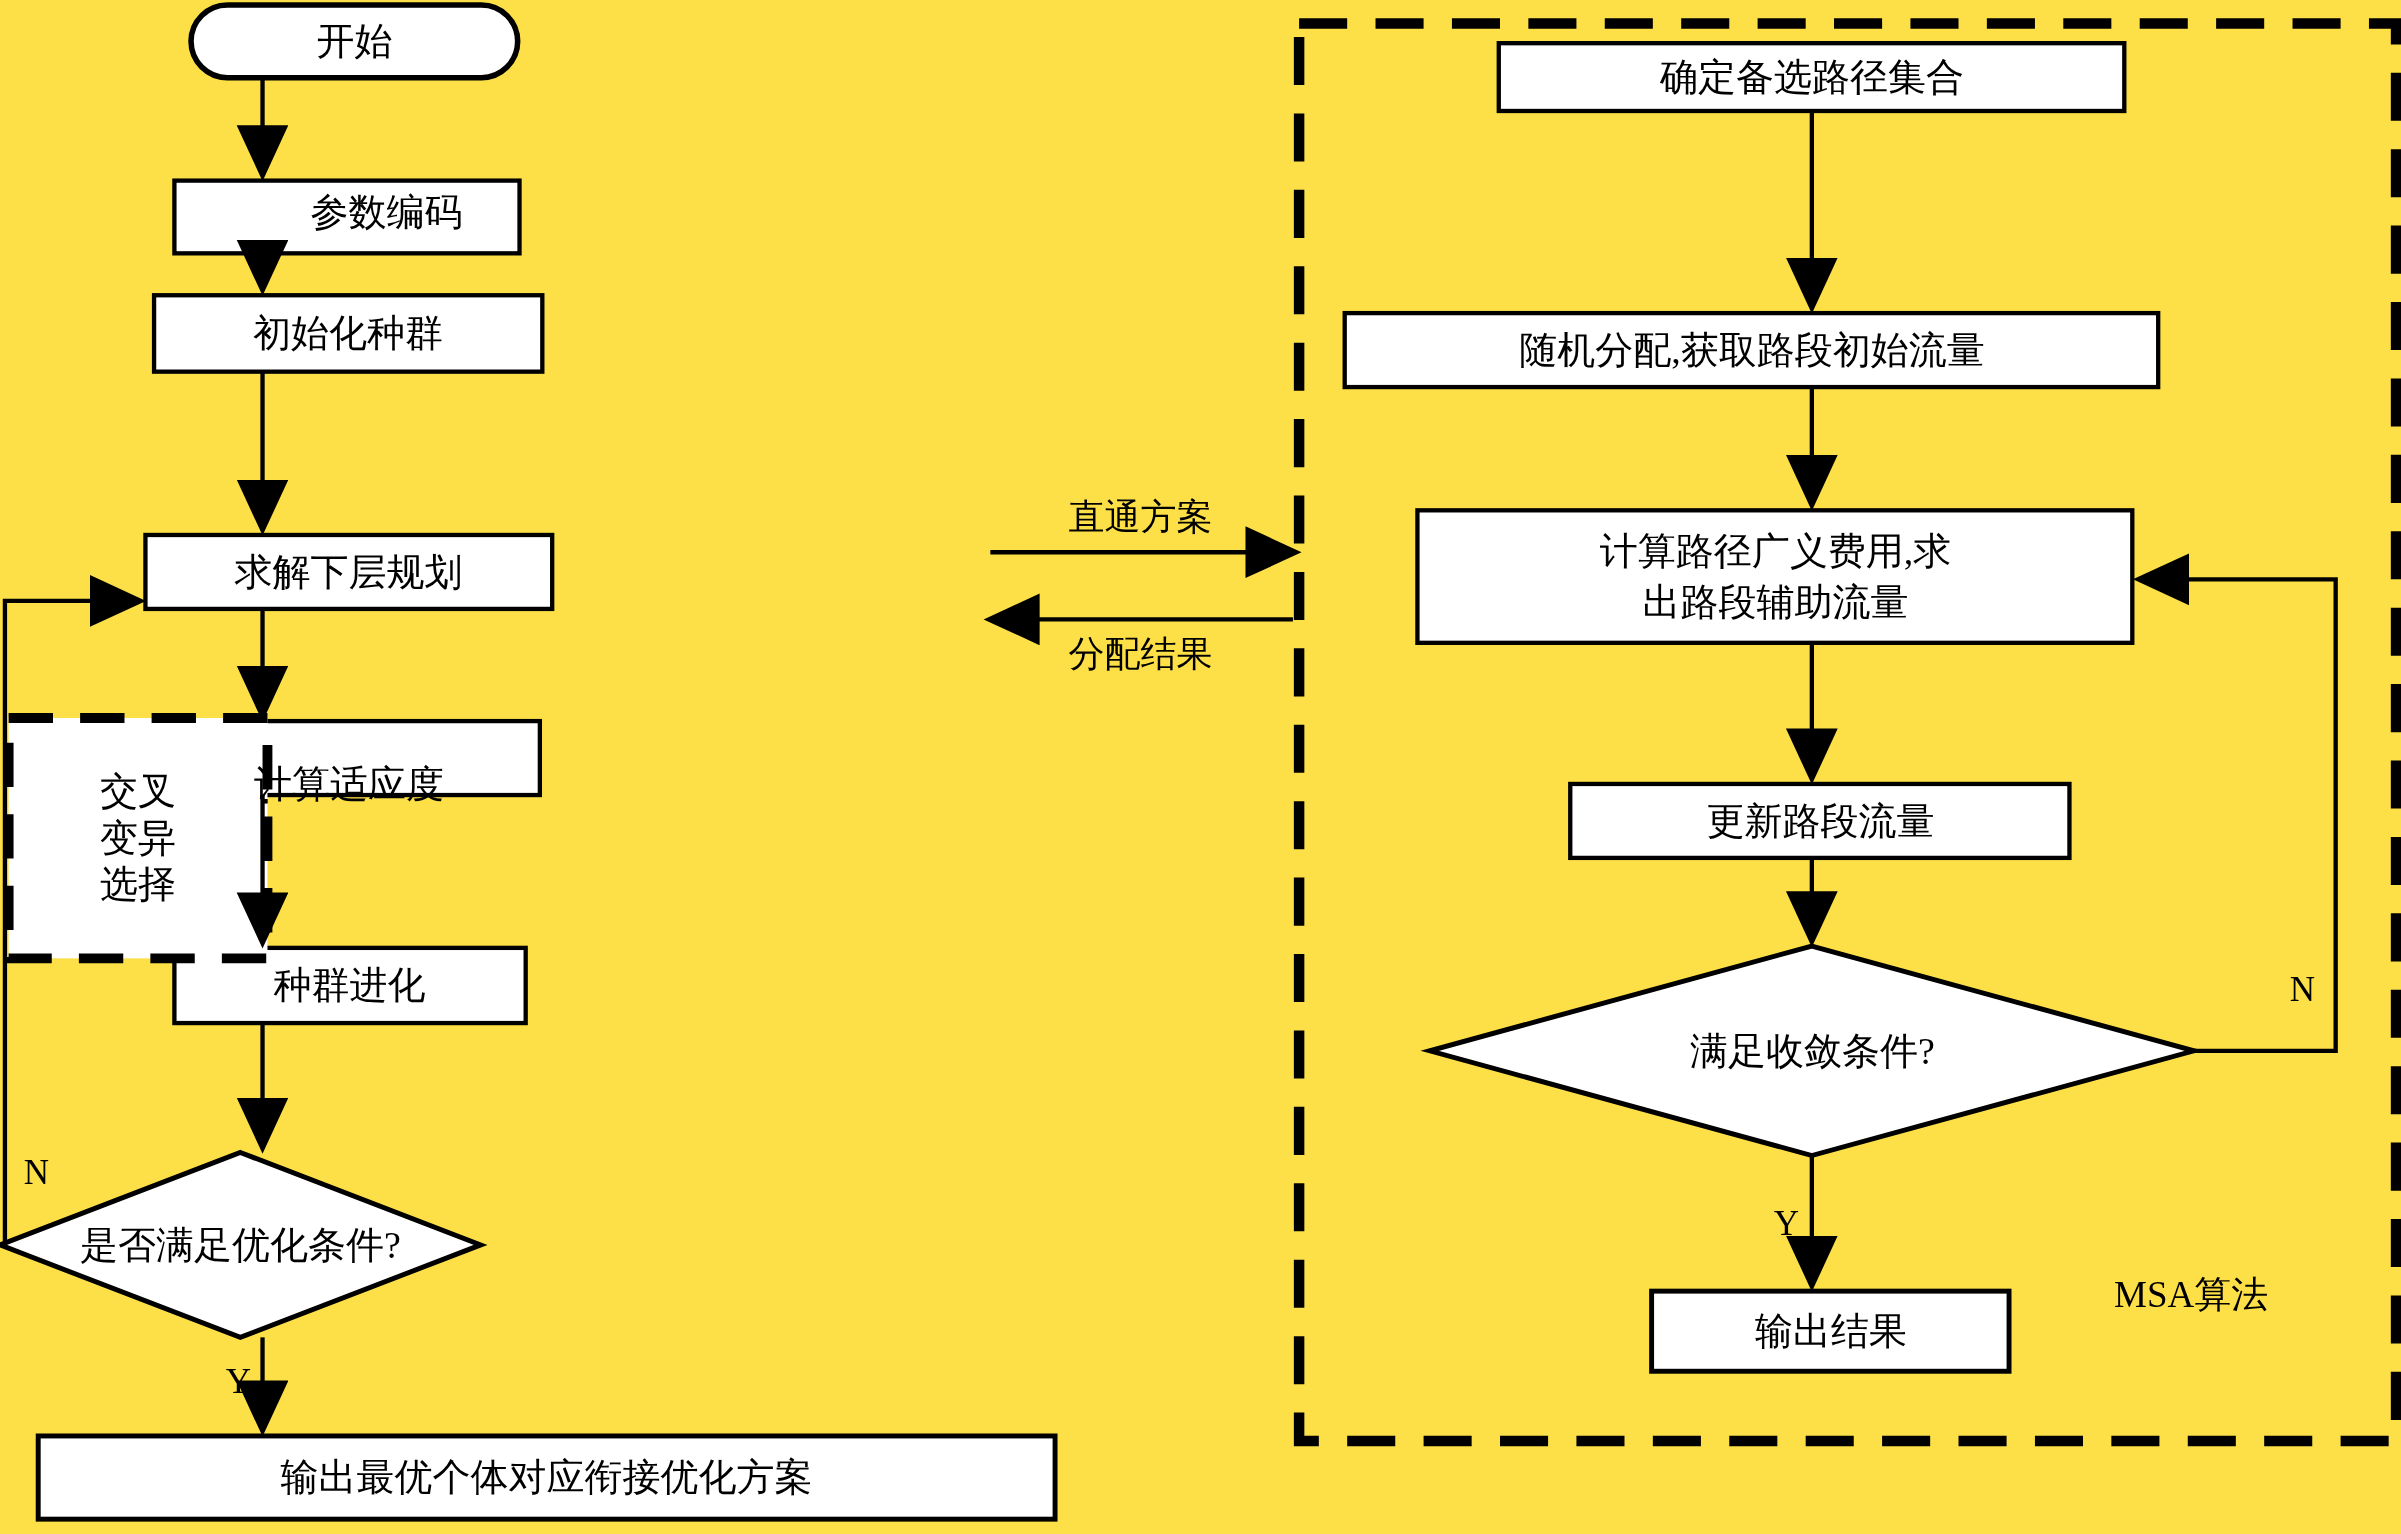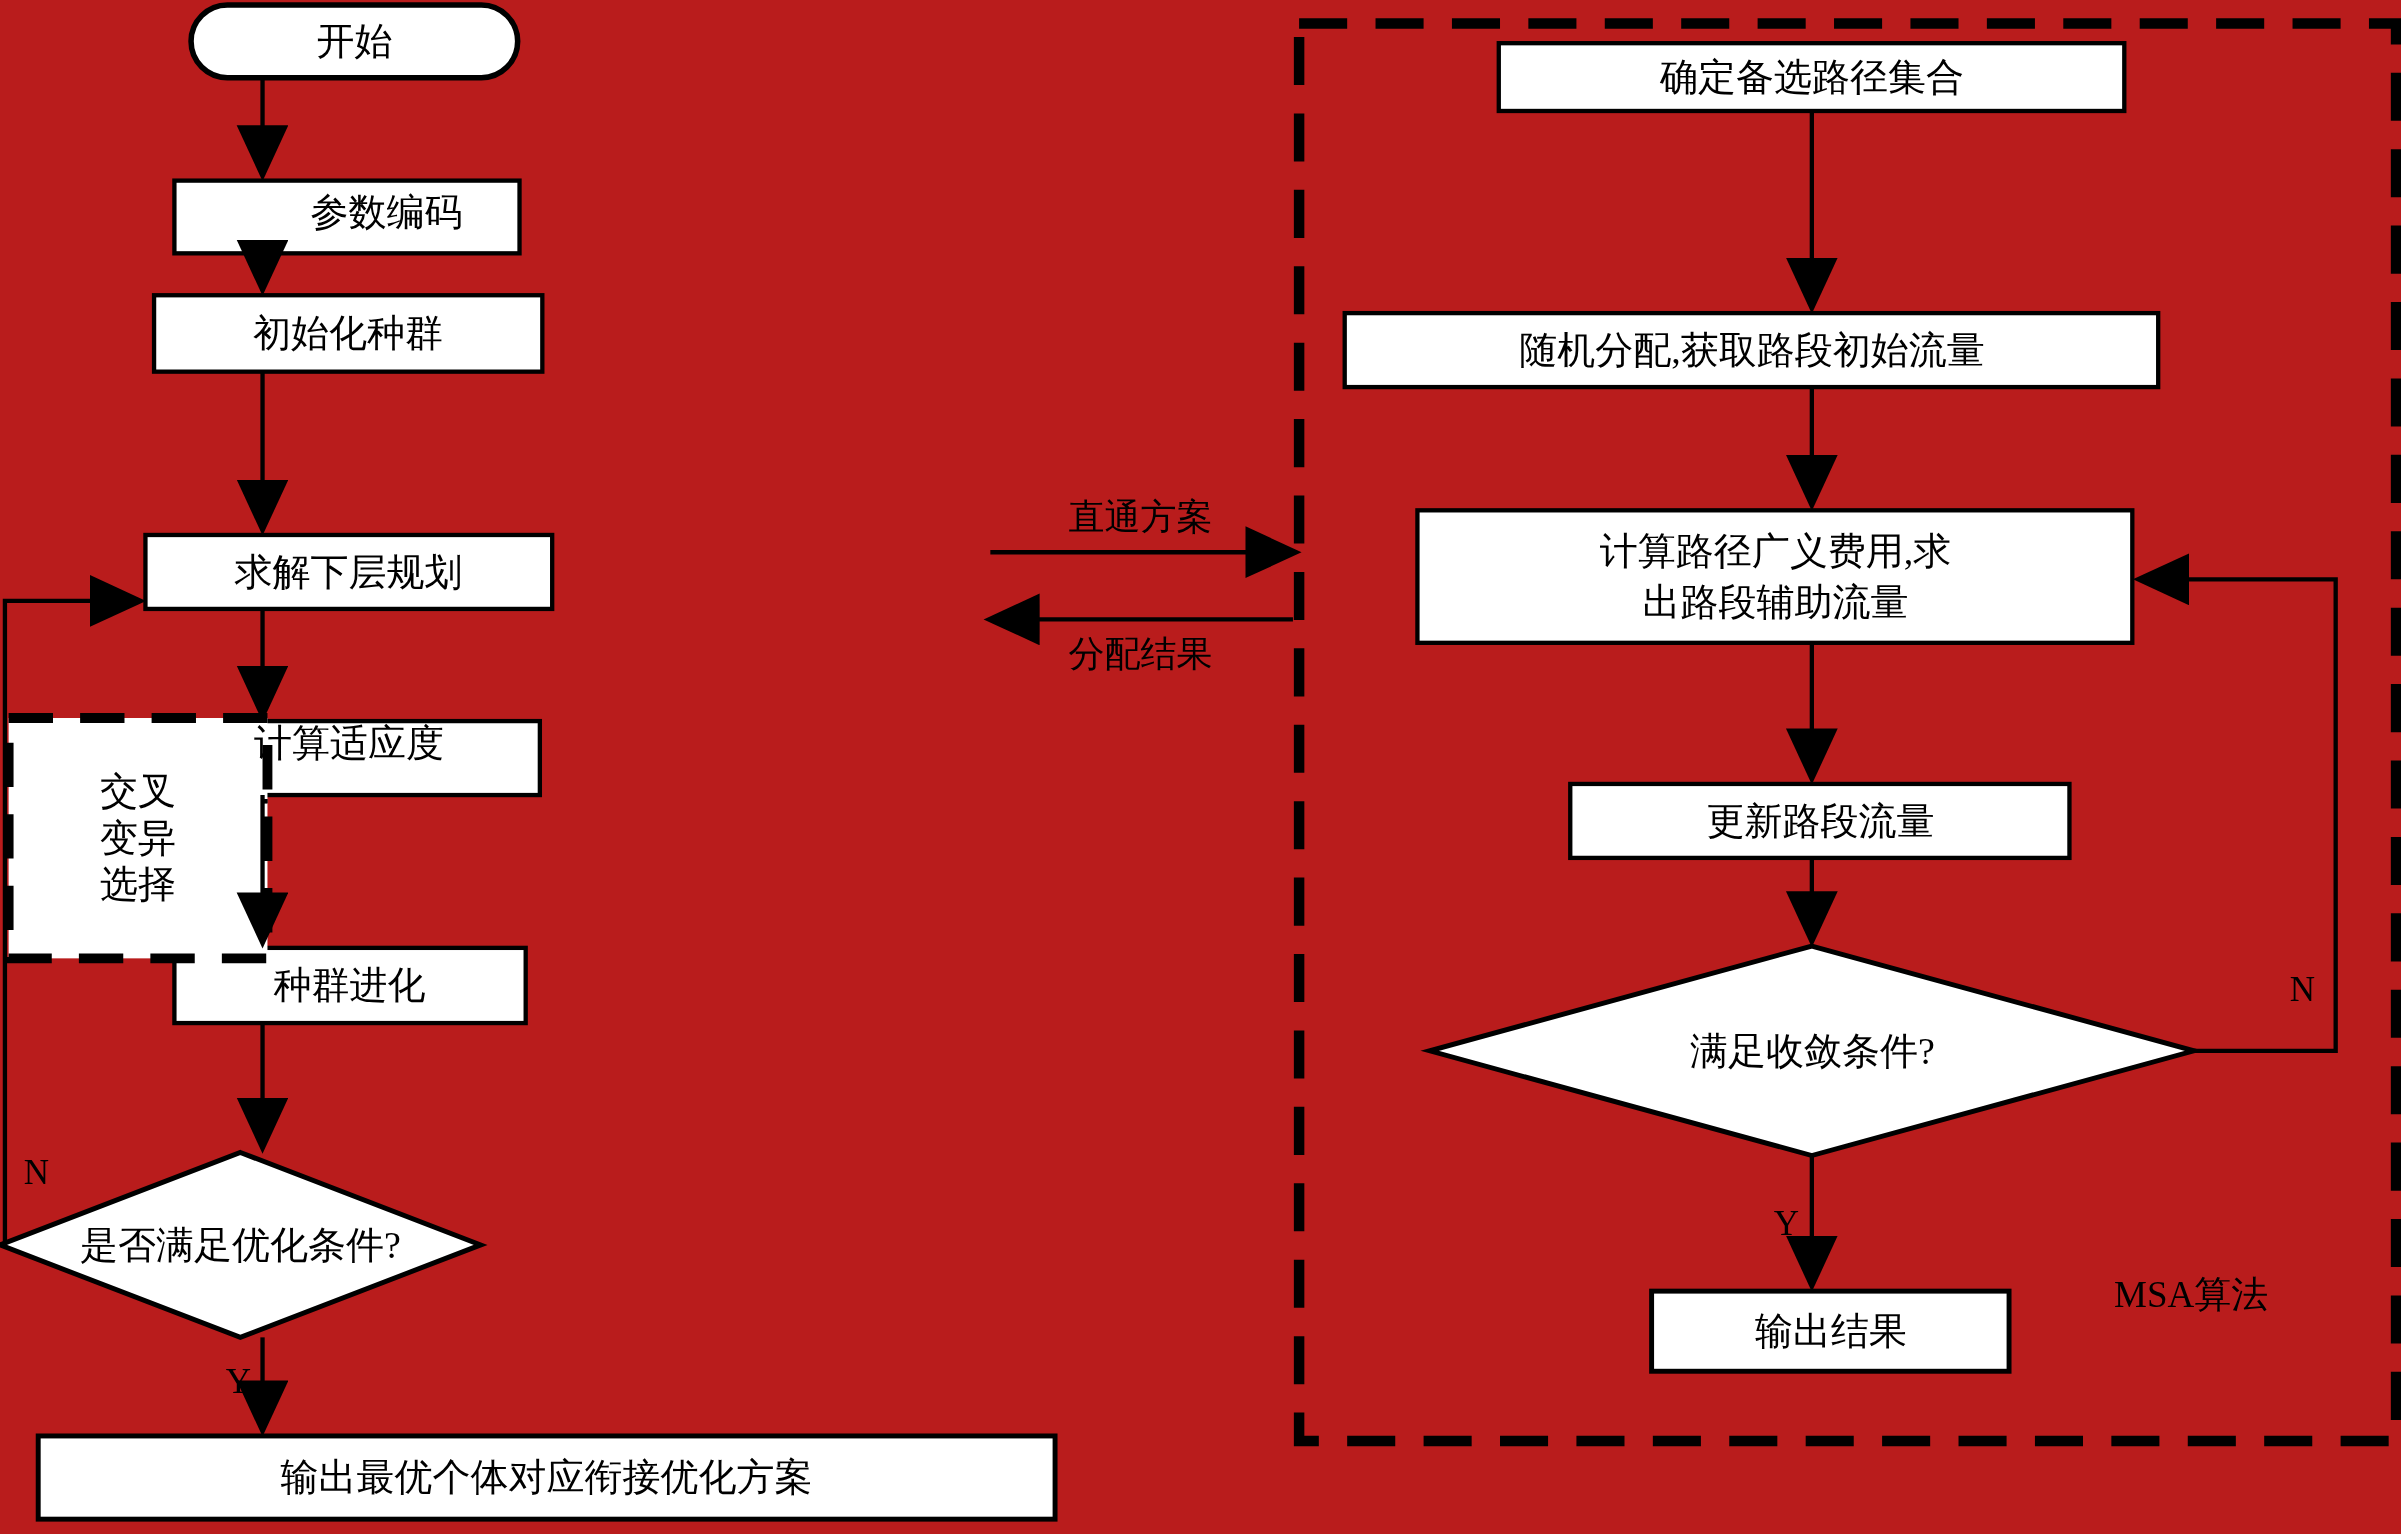--- a/index.html
+++ b/index.html
@@ -1,17 +1,17 @@
 <!DOCTYPE html>
 <html style="font-size:10px"><head>
 <meta charset="utf-8">
 <style>
   html,body{margin:0;padding:0;background:#ffffff;}
   body{font-family:"Liberation Serif","DejaVu Serif",serif;}
-  #stage{position:relative;width:2401px;height:1534px;background:#b91c1c;overflow:hidden;}
+  #stage{position:relative;width:2401px;height:1534px;background:#fde047;overflow:hidden;}
   svg#flow{position:absolute;left:0;top:0;width:2401px;height:1534px;}
   .nodelabel{
      position:absolute;display:flex;align-items:center;justify-content:center;
      text-align:center;color:#000;line-height:1.18;
      font-family:"Liberation Serif","DejaVu Serif",serif;
      white-space:pre-line;pointer-events:none;
   }
   .fs-main{font-size:38px;}
   .fs-edge{font-size:36px;}
   .fs-yn{font-size:35px;}
@@ -78,21 +78,21 @@
   </svg>
 
   <div class="nodelabel fs-main" style="left:191px;top:5px;width:327px;height:73px;">开始</div>
 
   <div class="nodelabel fs-main" style="left:174px;top:176px;width:345px;height:73px;padding-left:40px;">参数编码</div>
 
   <div class="nodelabel fs-main" style="left:154px;top:295px;width:388px;height:76px;">初始化种群</div>
 
   <div class="nodelabel fs-main" style="left:145px;top:535px;width:407px;height:74px;">求解下层规划</div>
 
-  <div class="nodelabel fs-main" style="left:158px;top:706px;width:382px;height:74px;text-align:right;">计算适应度</div>
+  <div class="nodelabel fs-main" style="left:158px;top:747px;width:382px;height:74px;text-align:right;">计算适应度</div>
 
   <div class="nodelabel fs-main" style="left:174px;top:948px;width:351px;height:75px;">种群进化</div>
 
   <div class="nodelabel fs-main" style="left:8.6px;top:718px;width:259px;height:240px;line-height:1.22;">交叉
 变异
 选择</div>
 
   <div class="nodelabel fs-main" style="left:80px;top:1208px;width:321px;height:74px;">是否满足优化条件?</div>
 
   <div class="nodelabel fs-yn" style="left:15px;top:1151px;width:43px;height:43px;">N</div>

